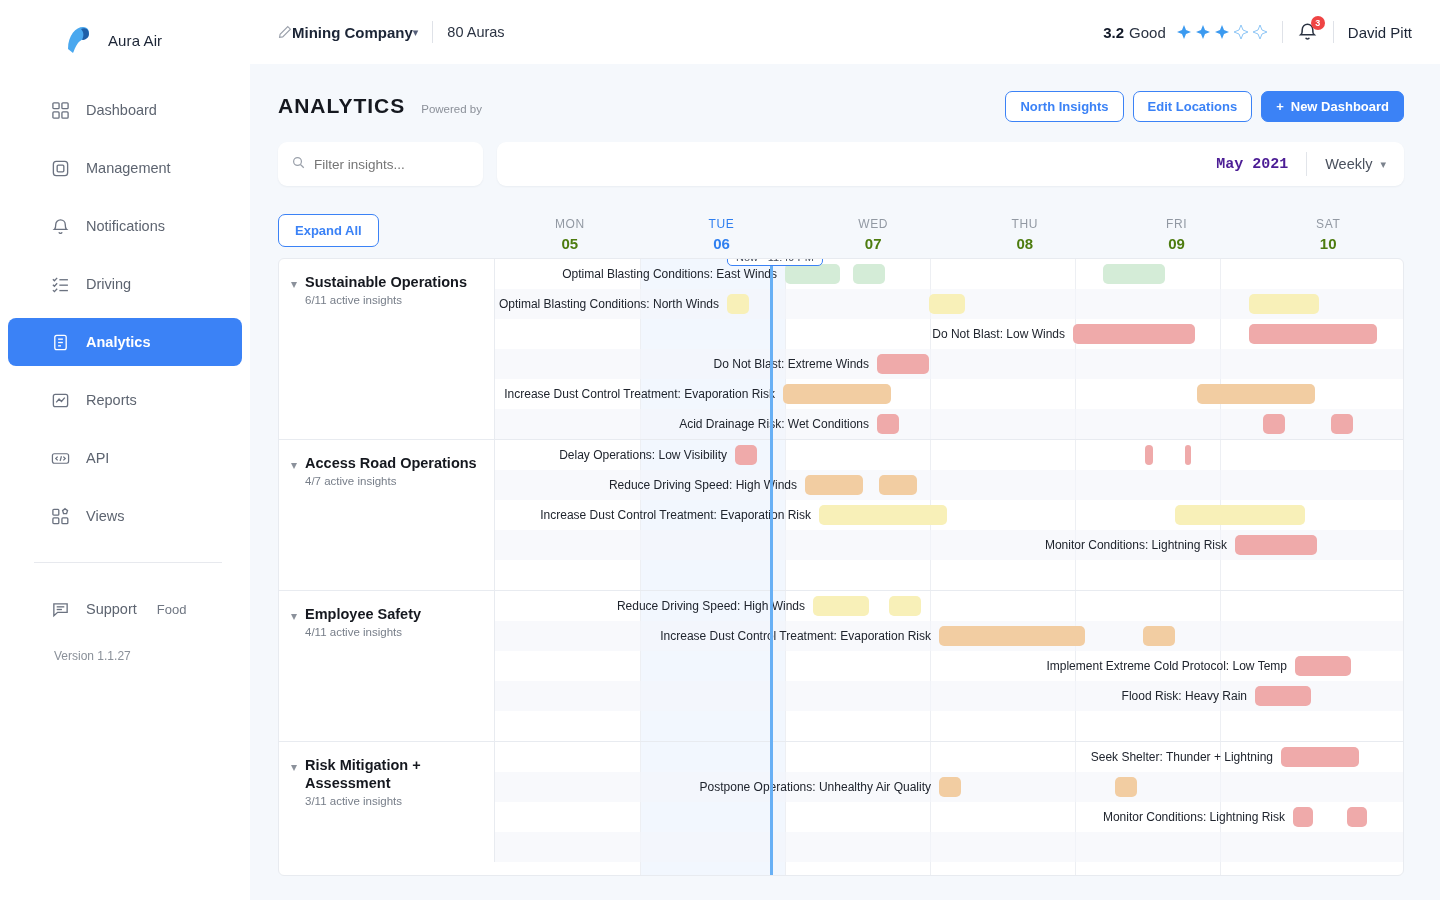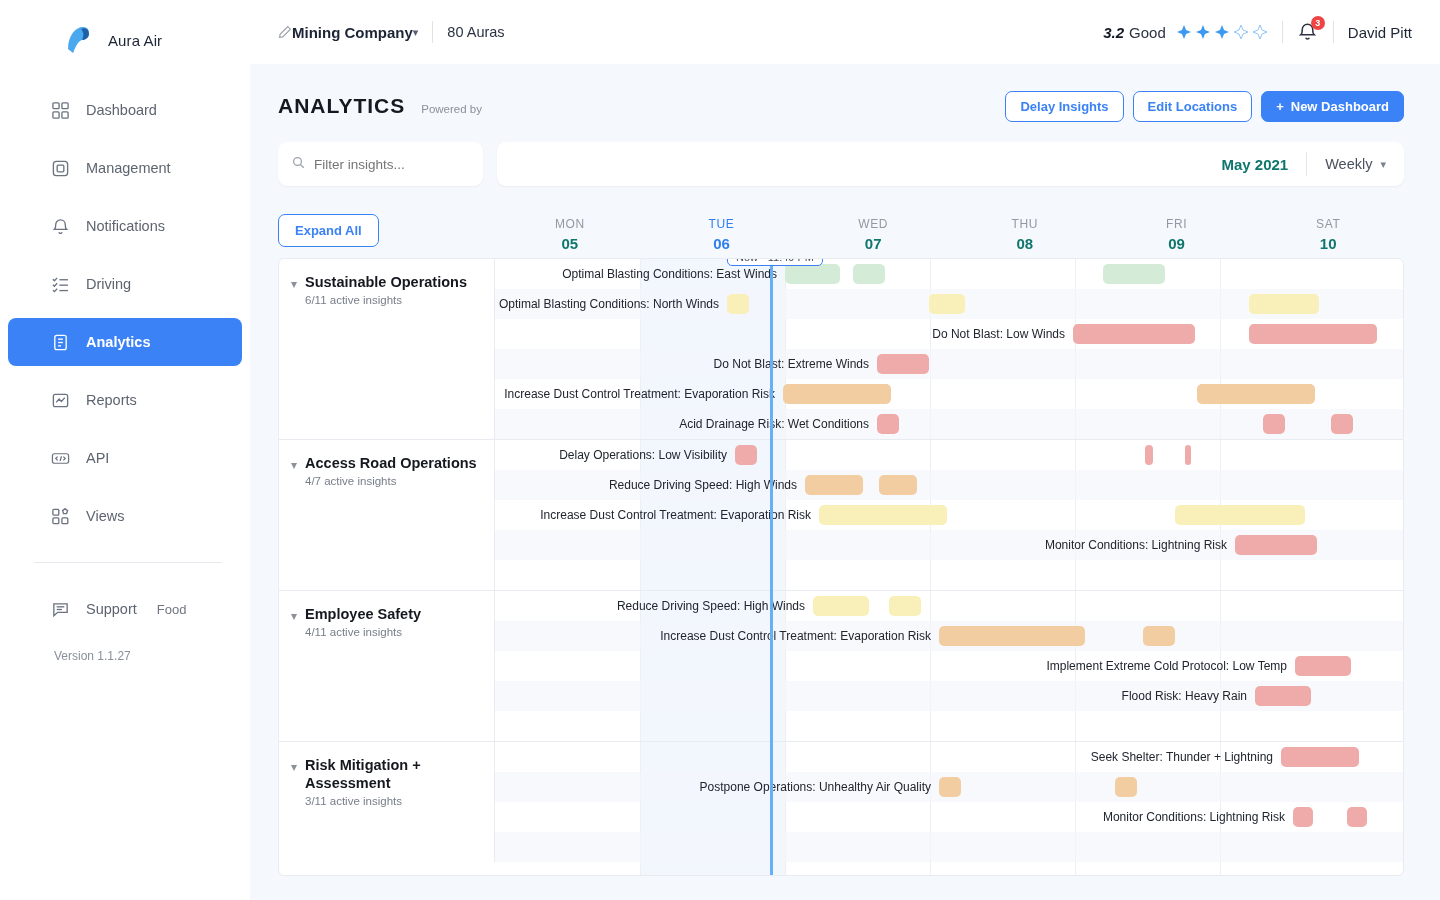--- a/index.html
+++ b/index.html
@@ -43,21 +43,21 @@
     position: absolute; left: 250px; top: 0; width: 1190px; height: 64px;
     display: flex; align-items: center; background: #fff; z-index: 4;
   }
   .tb-left { display: flex; align-items: center; padding-left: 28px; }
   .pencil-ico { width: 14px; height: 14px; }
   .company { font-size: 15px; font-weight: bold; color: #1c2536; }
   .chev { font-size: 11px; color: #56607a; }
   .tb-sep { width: 1px; height: 22px; background: #dfe2e8; margin: 0 14px; }
   .auras { font-size: 14.5px; color: #2b3342; }
   .tb-right { margin-left: auto; display: flex; align-items: center; padding-right: 28px; }
-  .score { font-size: 15px; font-weight: bold; color: #111827; font-style: italic; }
+  .score { font-size: 15px; font-weight: bold; color: #111827; }
   .score-word { font-size: 15px; color: #2b3342; margin-left: 5px; }
   .diamonds { display: flex; gap: 3px; margin-left: 10px; }
   .bell-wrap { position: relative; width: 22px; height: 22px; }
   .badge {
     position: absolute; top: -5px; right: -6px; background: #ef4444; color: #fff;
     font-size: 9px; font-weight: bold; border-radius: 50%;
     width: 14px; height: 14px; display: flex; align-items: center; justify-content: center;
   }
   .username { font-size: 15px; color: #1c2536; }
 
@@ -84,36 +84,36 @@
   }
   .search-input {
     border: none; outline: none; font-size: 13.5px; color: #9aa0aa; width: 150px;
     font-family: "Liberation Sans", sans-serif; background: transparent;
   }
   .range-box {
     flex: 1; background: #fff; border-radius: 9px; display: flex; align-items: center;
     justify-content: flex-end; padding: 0 18px 0 18px; gap: 0;
     box-shadow: 0 1px 2px rgba(20,30,60,.05);
   }
-  .month { font-size: 15px; font-weight: bold; color: #0f766e; }
+  .month { font-size: 15px; font-weight: bold; color: #4c1d95; font-family: Liberation Mono, monospace; }
   .range-sep { width: 1px; height: 24px; background: #e2e5ea; margin: 0 18px; }
   .freq { font-size: 14.5px; color: #4a515e; }
   .freq-chev { font-size: 11px; color: #7b828d; margin-left: 8px; }
 
   
   .tl-head { display: flex; align-items: flex-end; height: 56px; margin-top: 16px; }
   .tl-head-left { width: 216px; flex: 0 0 216px; display: flex; align-items: center; height: 56px; }
   .expand-all {
     border: 1.5px solid #3b82f6; color: #3b82f6; background: #fff;
     font-size: 13px; font-weight: bold; border-radius: 7px; padding: 8px 16px; cursor: pointer;
   }
   .tl-head-days { flex: 1; display: flex; }
   .day-col { flex: 1; text-align: center; padding-bottom: 6px; }
   .day-name { font-size: 12px; color: #9299a3; letter-spacing: .6px; }
-  .day-num { font-size: 15px; font-weight: bold; color: #0f766e; margin-top: 4px; }
+  .day-num { font-size: 15px; font-weight: bold; color: #4d7c0f; margin-top: 4px; }
   .day-col.today .day-name, .day-col.today .day-num { color: #2f7ff0; }
 
   .tl-body {
     position: relative; background: #fff; border-radius: 6px;
     border: 1px solid #e8ebf0; overflow: hidden; height: 618px;
   }
   .now-pill {
     position: absolute; top: -11px; left: 496px; transform: translateX(-50%);
     background: #fff; border: 1.5px solid #3b82f6; color: #464f5e;
     font-size: 11px; border-radius: 5px; padding: 2px 8px; z-index: 30; white-space: nowrap;
@@ -313,21 +313,21 @@
       <span class="username">David Pitt</span>
     </div>
   </header>
 
   <main class="main">
 
     <div class="page-head">
       <span class="page-title">ANALYTICS</span>
       <span class="powered">Powered by</span>
       <span class="head-actions">
-        <span class="btn btn-outline">Delay Insights</span>
+        <span class="btn btn-outline">North Insights</span>
         <span class="btn btn-outline">Edit Locations</span>
         <span class="btn btn-primary">
           <span>+</span>
           <span>New Dashboard</span>
         </span>
       </span>
     </div>
 
     <div class="filterbar">
       <div class="search-box">

